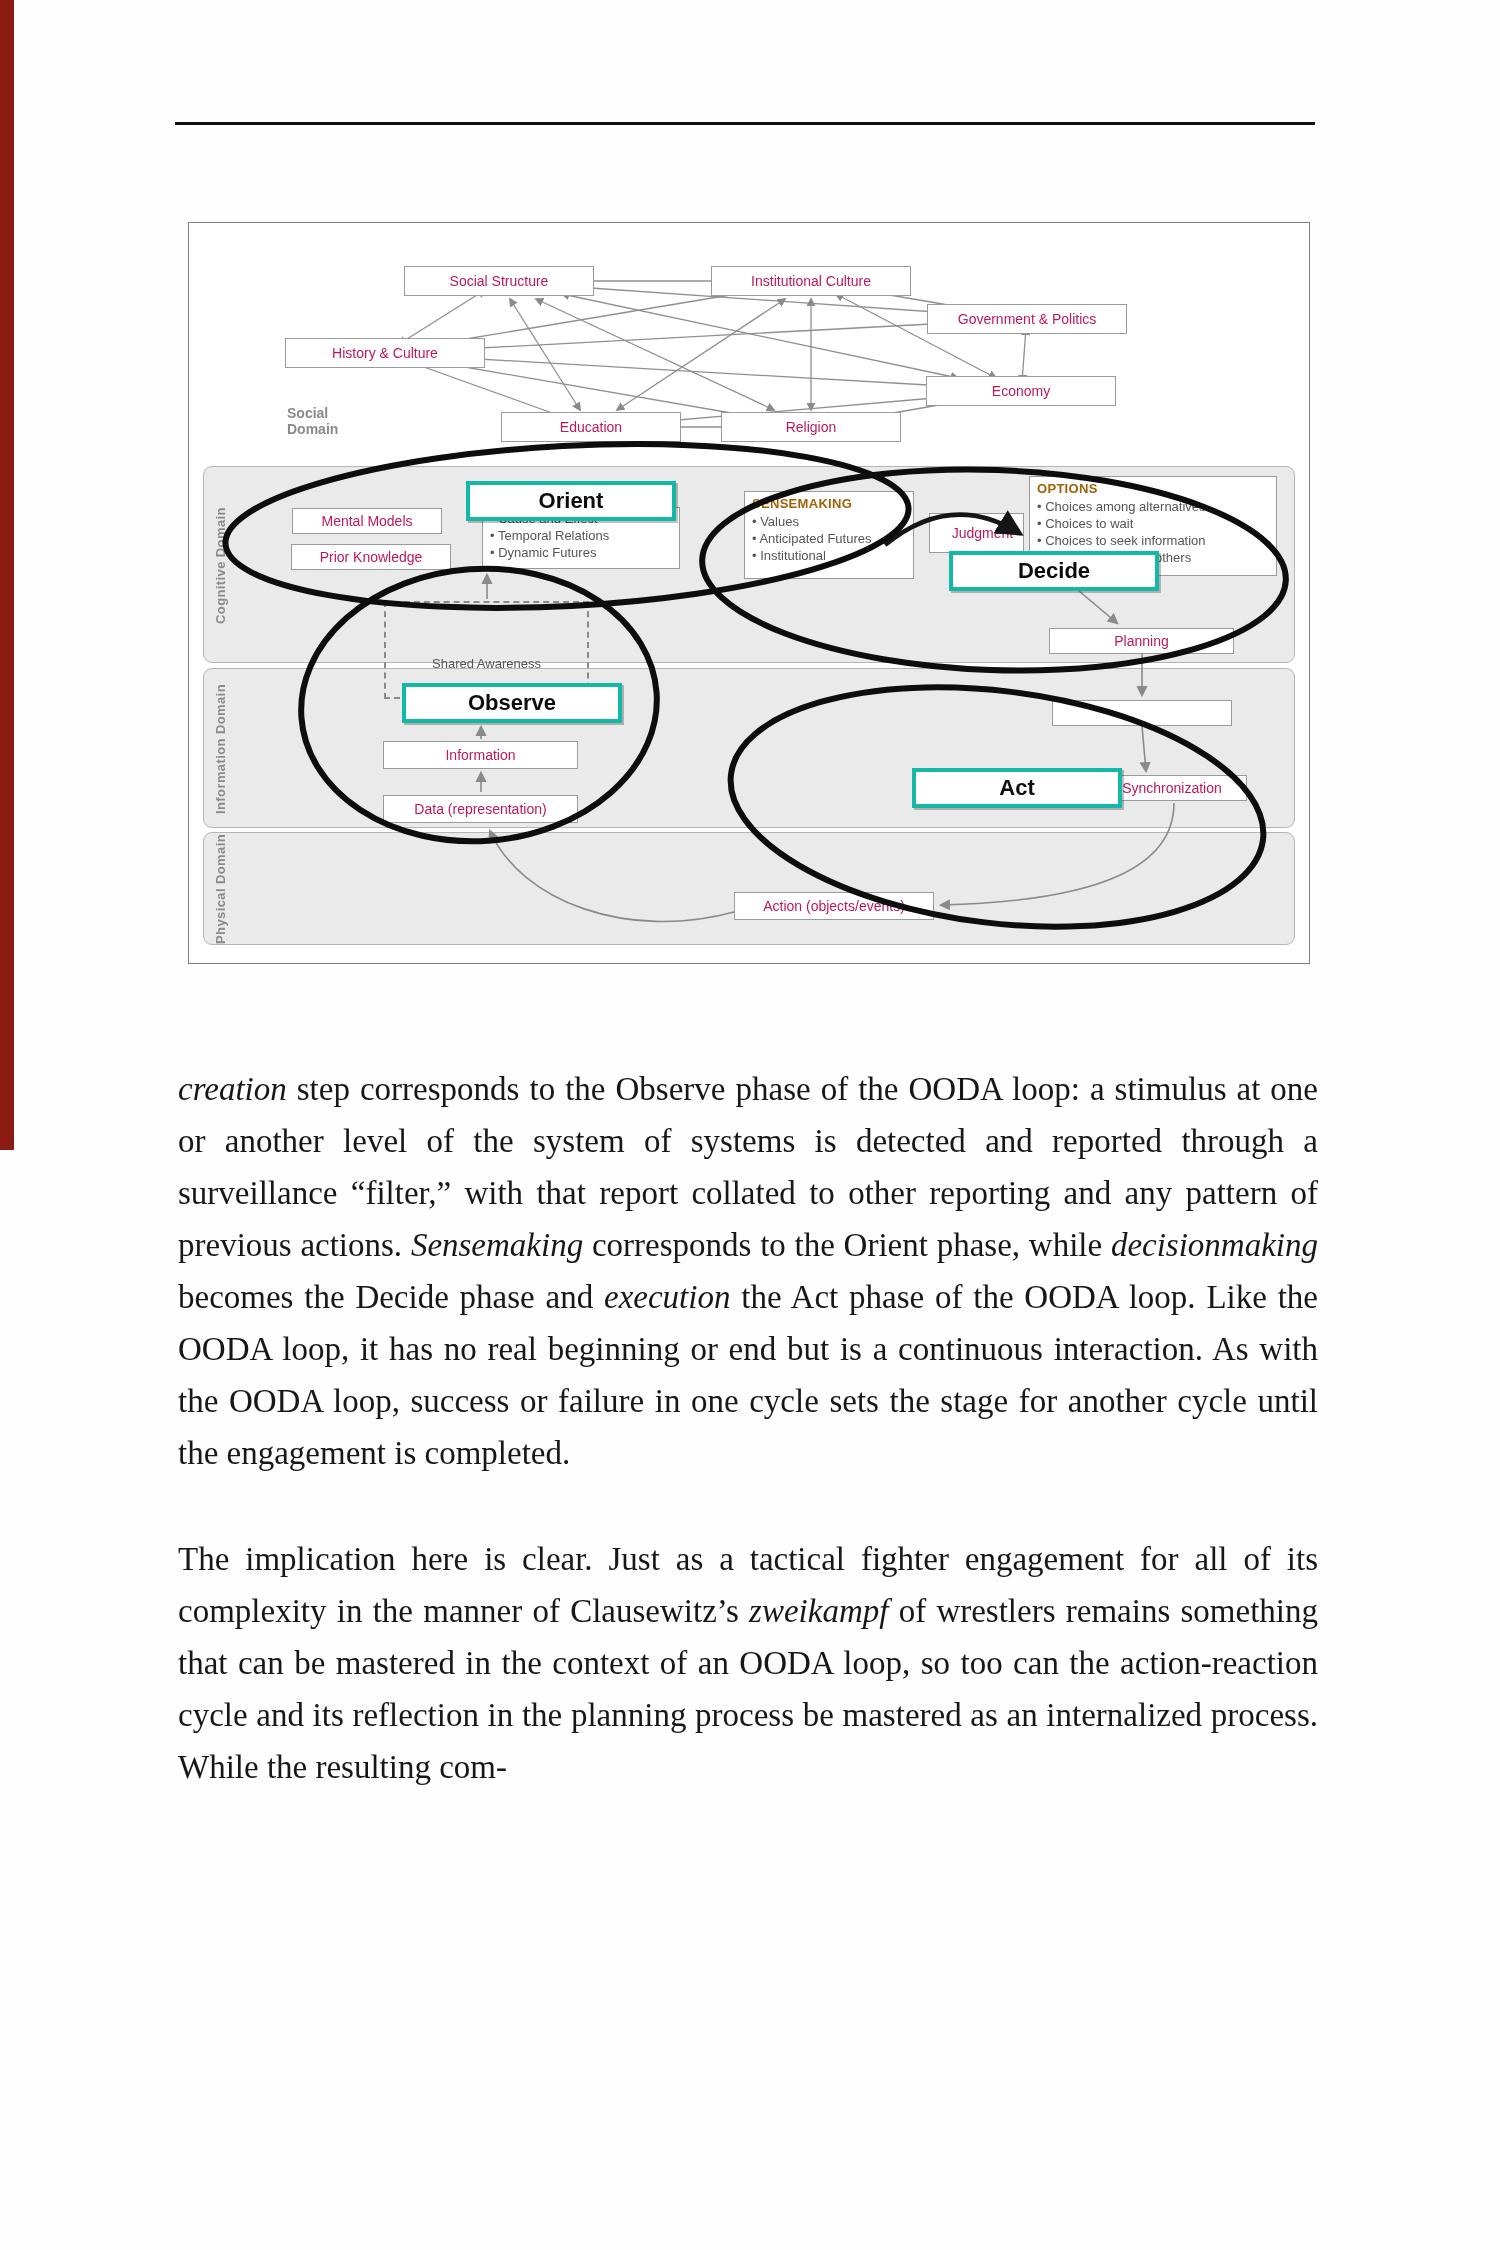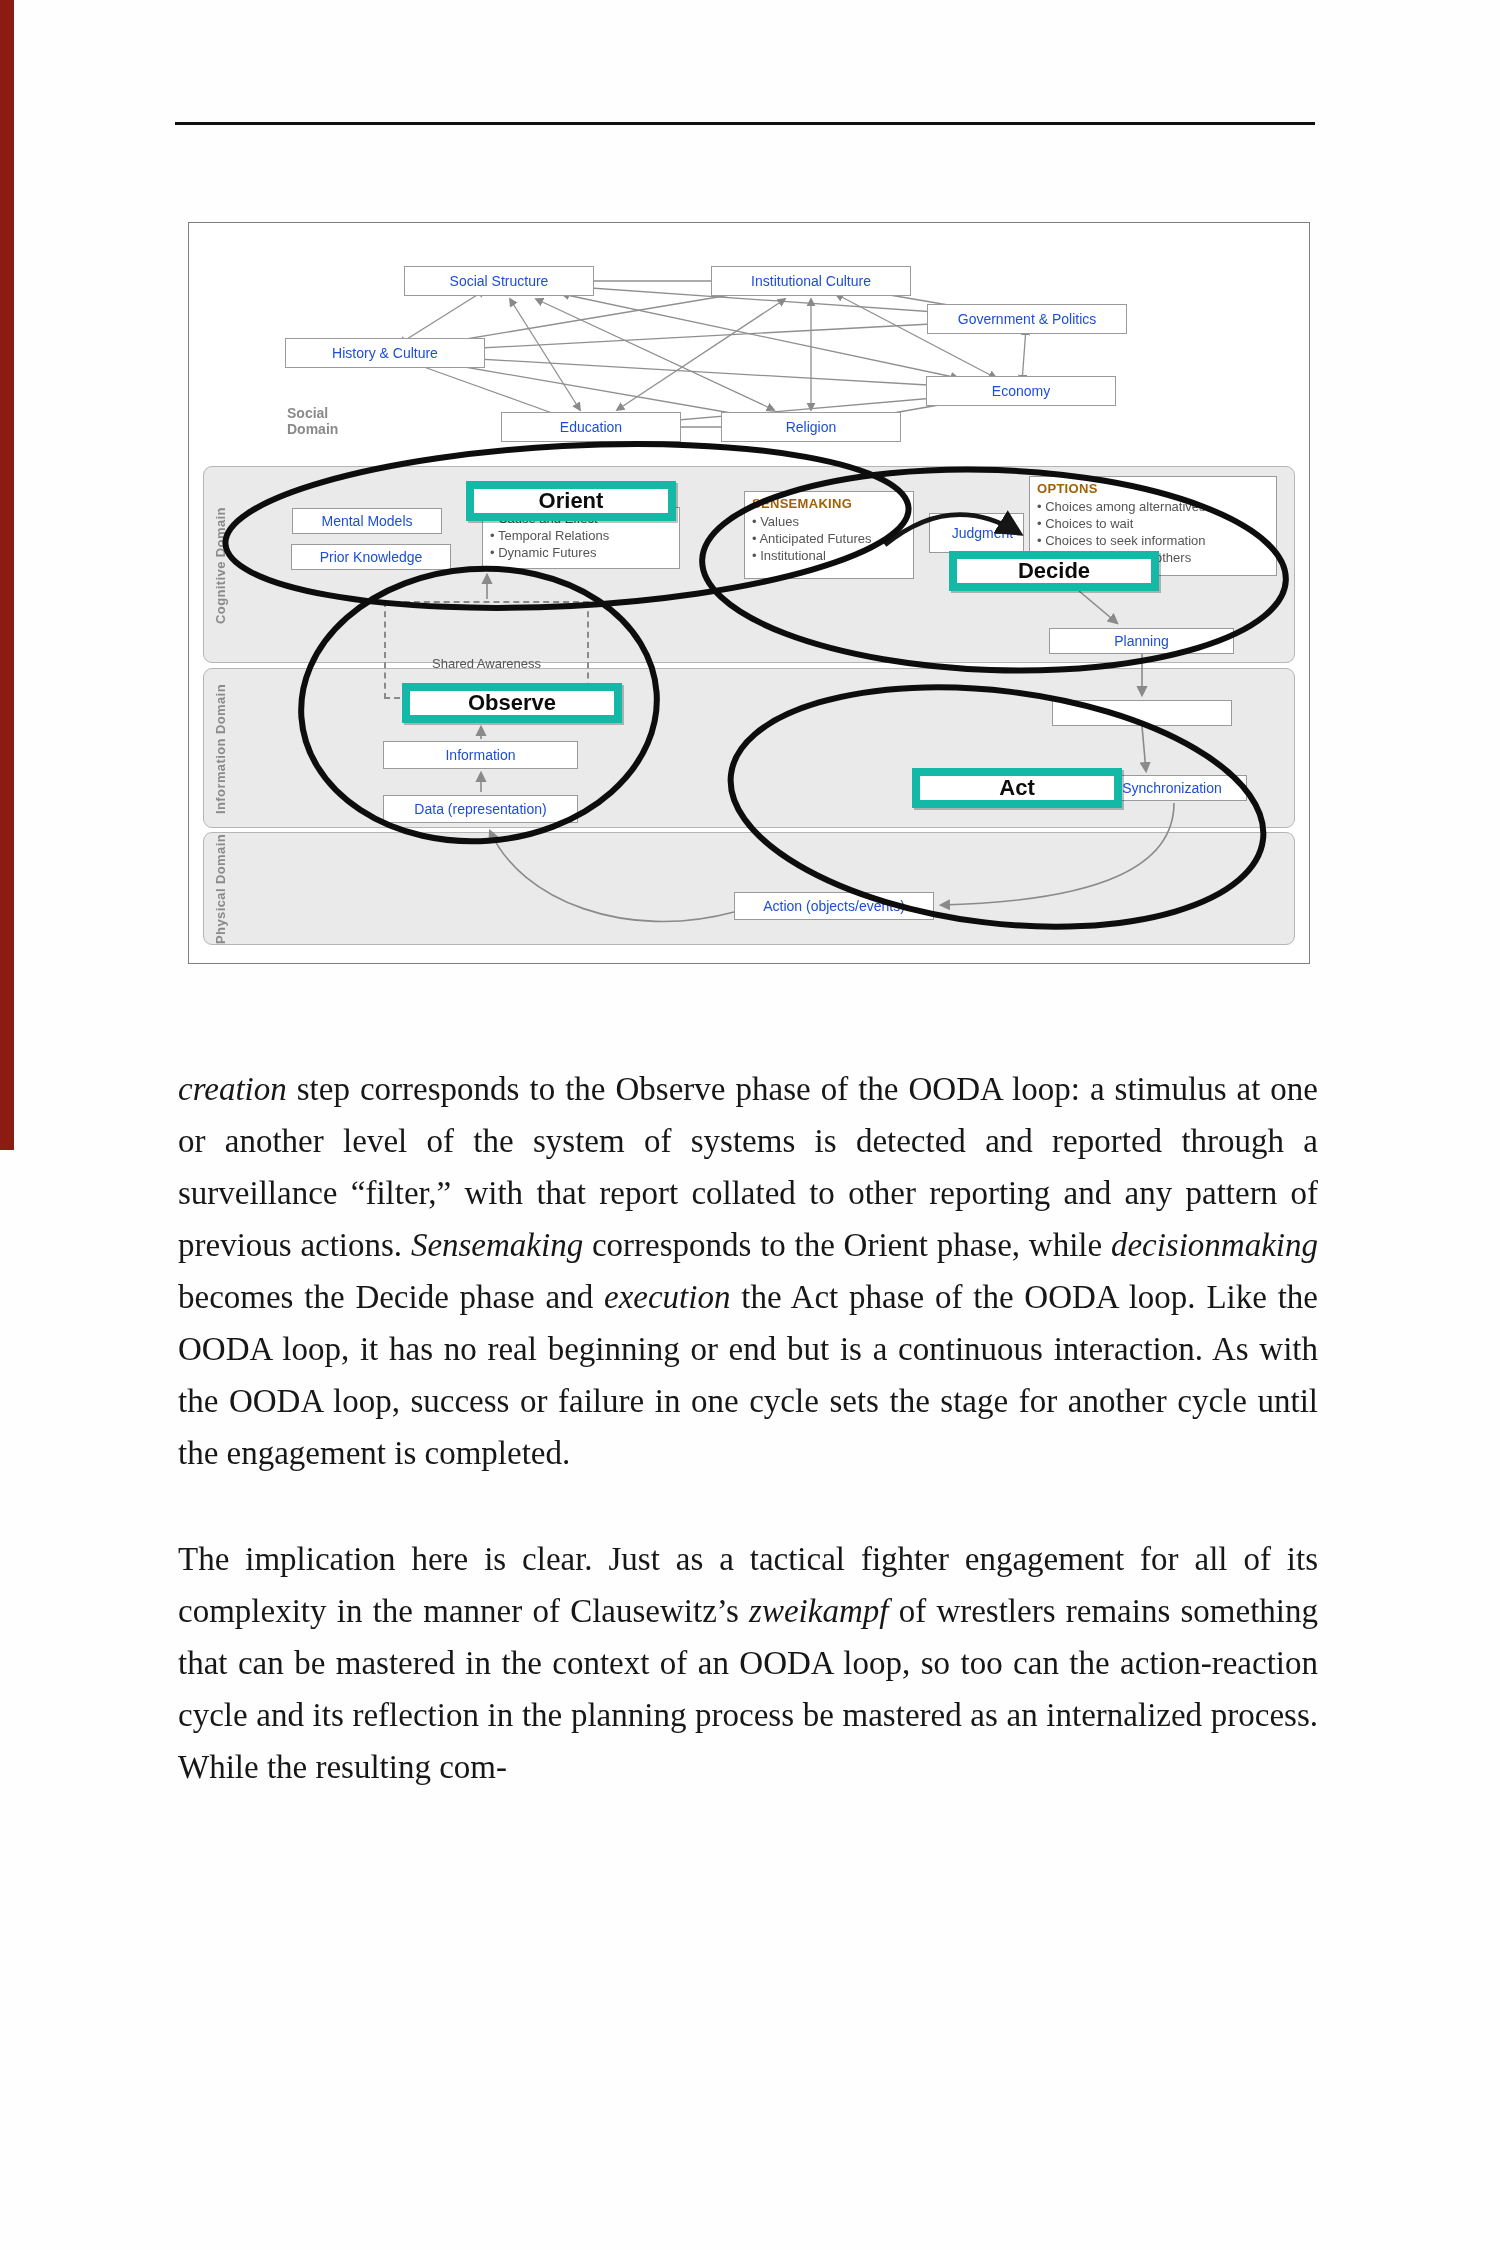--- a/index.html
+++ b/index.html
@@ -32,24 +32,24 @@
     font-weight:bold; font-size:13px; color:#8a8a8a; text-align:center; white-space:nowrap;
     letter-spacing:.4px;
   }
   .social-label { position:absolute; left:88px; top:172px; width:72px; font-weight:bold; font-size:14px; color:#8a8a8a; line-height:16px; }
 
   svg.layer { position:absolute; left:0; top:0; pointer-events:none; }
 
   .node {
     position:absolute; background:#ffffff; border:1px solid #9a9a9a;
     display:flex; align-items:center; justify-content:center;
-    font-size:14px; color:#1d4ed8; line-height:15px;
+    font-size:14px; color:#be185d; line-height:15px;
   }
   .nodebold {
-    position:absolute; background:#ffffff; border:8px solid #14b8a6;
+    position:absolute; background:#ffffff; border:4px solid #14b8a6;
     display:flex; align-items:center; justify-content:center;
     font-weight:bold; font-size:22px; color:#0c0c0c; z-index:6;
     box-shadow:2px 2px 0 rgba(0,0,0,.25);
   }
   .panel {
     position:absolute; background:#ffffff; border:1px solid #9a9a9a;
     padding:4px 7px; font-size:13px; color:#555; z-index:2;
   }
   .panel .ptitle { display:block; font-weight:bold; font-size:13px; color:#a16207; letter-spacing:.3px; margin-bottom:2px; }
   .panel .bullet { display:block; line-height:17px; text-align:left; white-space:nowrap; }

